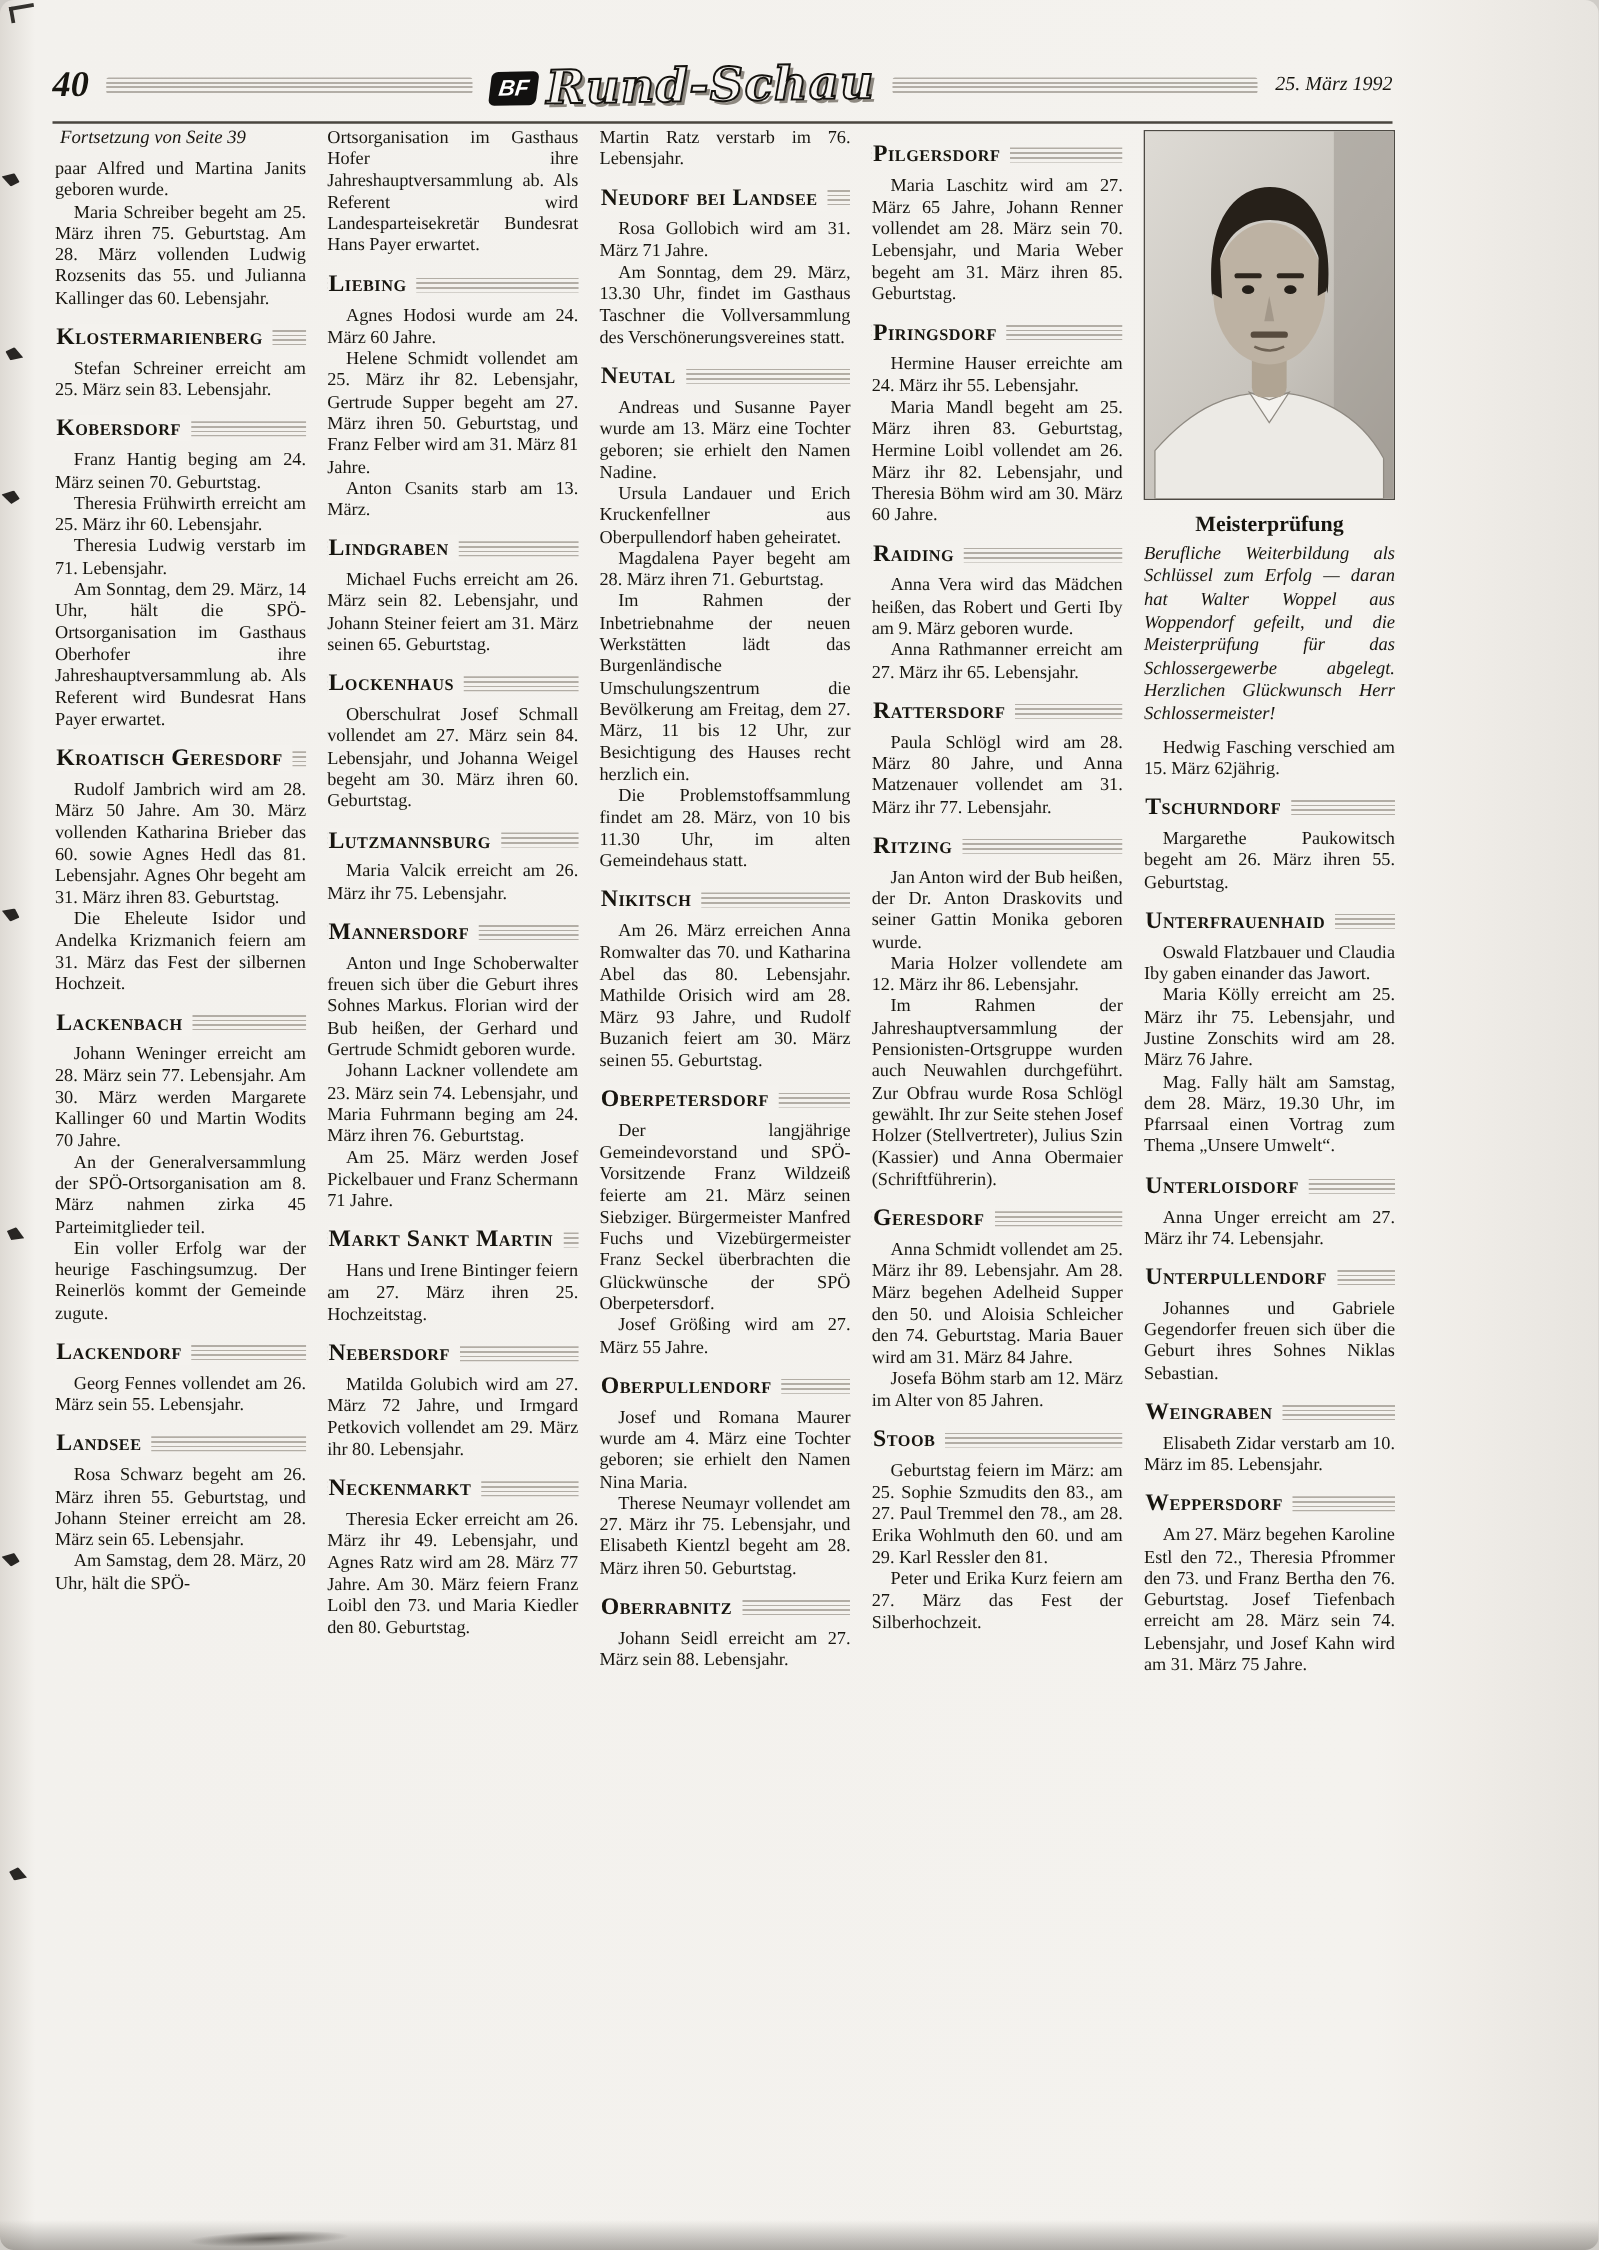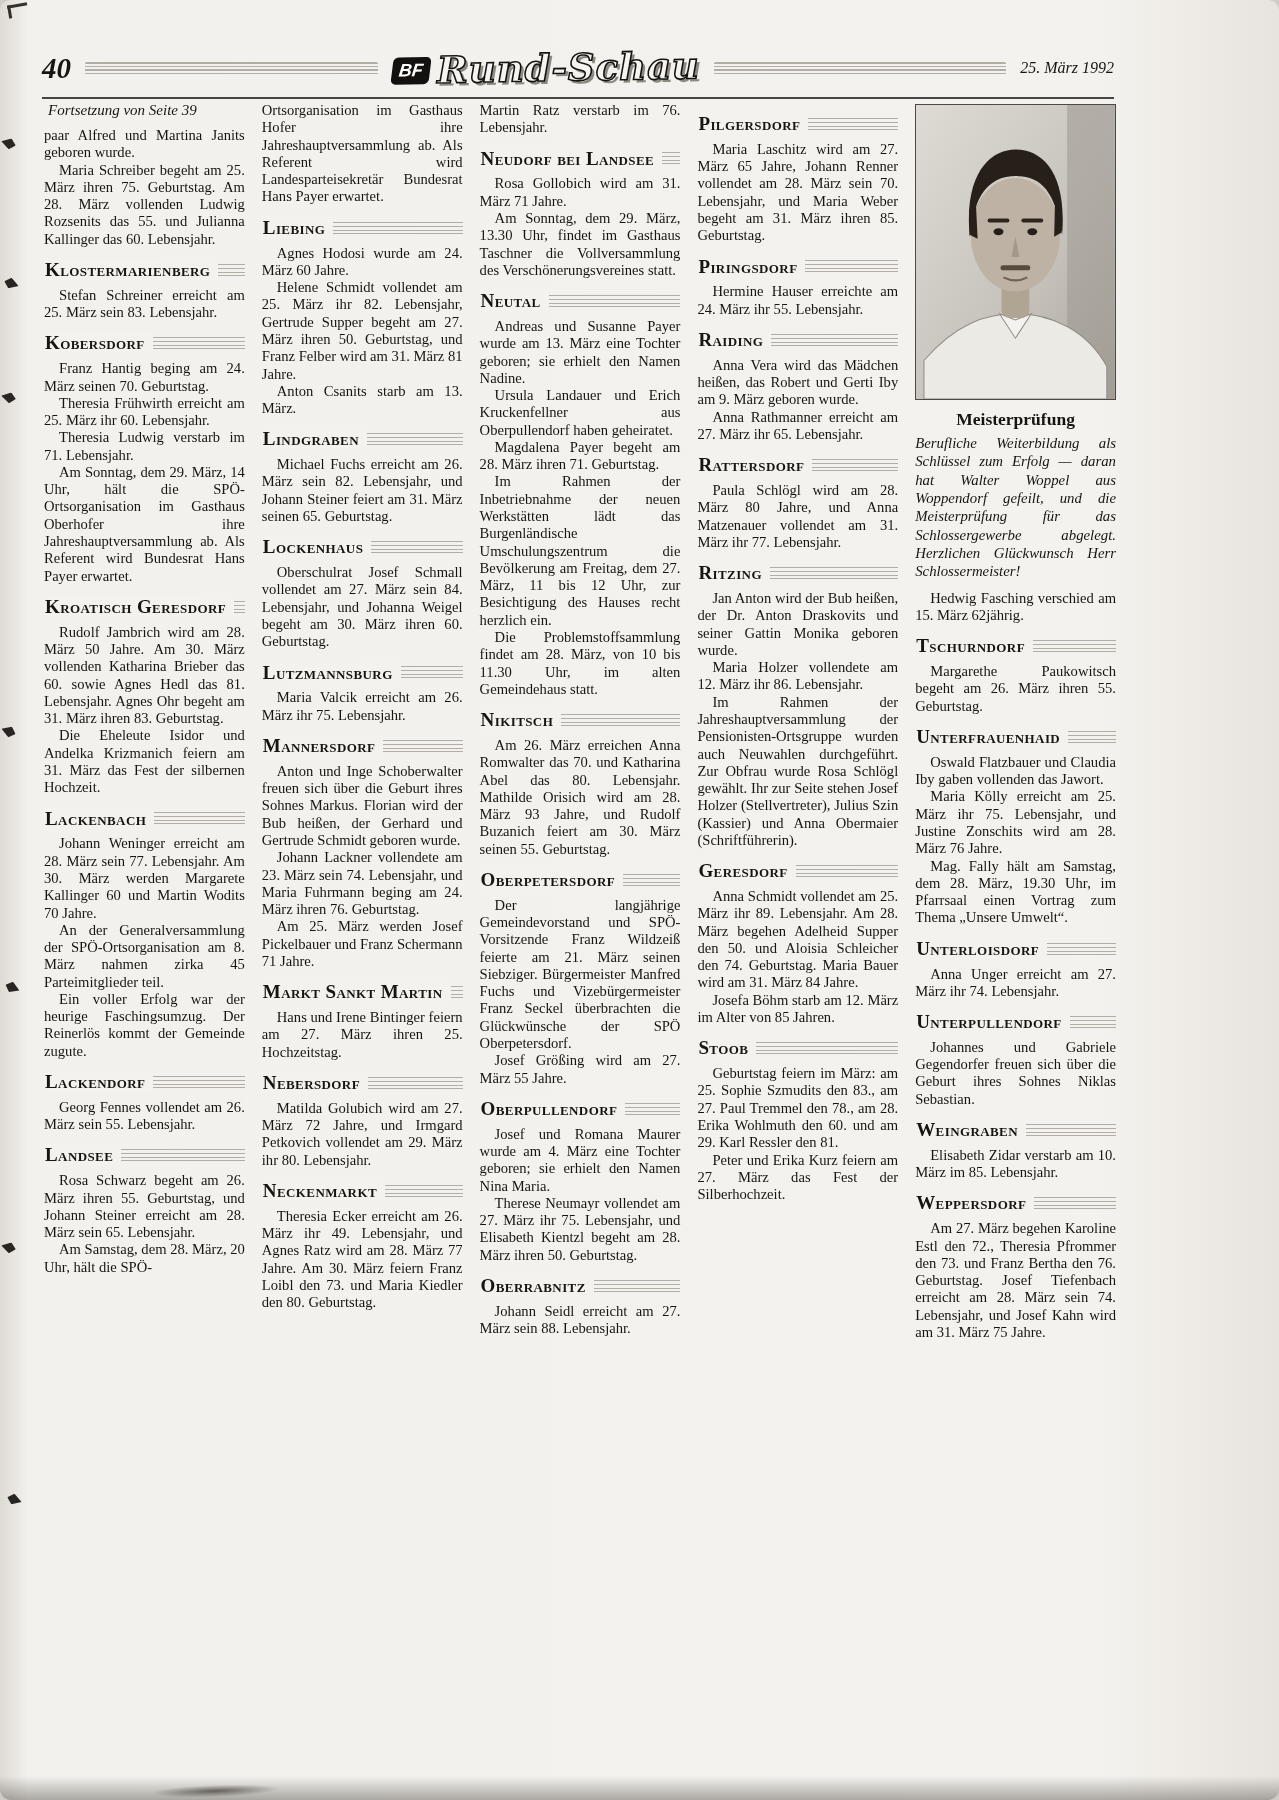--- a/index.html
+++ b/index.html
@@ -17,21 +17,21 @@
   .pagenum{font-style:italic;font-weight:bold;font-size:29px;flex:0 0 auto;}
   .band{flex:1 1 auto;height:13px;border-radius:2px;opacity:.85;
     background:repeating-linear-gradient(to bottom,#a7a29a 0 1.5px,rgba(0,0,0,0) 1.5px 3.6px);}
   .logo{flex:0 0 auto;display:flex;align-items:center;gap:7px;transform:rotate(-1deg);}
   .bf{background:#121110;color:#fff;font-family:"Liberation Sans",sans-serif;
     font-style:italic;font-weight:bold;font-size:18px;padding:3px 7px;border-radius:5px;transform:skewX(-8deg);}
   .script{font-family:"DejaVu Serif",serif;font-style:italic;font-weight:bold;font-size:37px;
     color:#f6f4f0;-webkit-text-stroke:1.6px #15130f;text-shadow:3px 3px 0 #8d8880;letter-spacing:1px;line-height:1;}
   .date{font-style:italic;font-size:16px;flex:0 0 auto;}
   
-  .cols{position:absolute;left:44px;top:102px;width:1072px;display:flex;gap:17px;justify-content:flex-end;}
+  .cols{position:absolute;left:44px;top:102px;width:1072px;display:flex;gap:17px;}
   .col{flex:1 1 0;min-width:0;}
   .para{margin:0;font-size:14.6px;line-height:1.185;text-align:justify;text-indent:15px;
     hyphens:auto;-webkit-hyphens:auto;}
   .noindent{text-indent:0;}
   .cont{font-style:italic;font-size:15px;margin:0 0 8px;text-indent:4px;}
   .sec{position:relative;margin:11px 0 6px;font-size:19px;font-weight:bold;
     font-variant:small-caps;letter-spacing:.4px;white-space:nowrap;overflow:hidden;line-height:1.15;}
   .sec::before{content:"";position:absolute;left:0;right:0;top:50%;margin-top:-6px;height:12px;
     background:repeating-linear-gradient(to bottom,#b2ada5 0 1.3px,rgba(0,0,0,0) 1.3px 3.8px);}
   .sec span{position:relative;background:#f4f2ee;padding-right:8px;padding-left:1px;}
@@ -144,20 +144,21 @@
         <p class="para">Josef und Romana Maurer wurde am 4. März eine Tochter geboren; sie erhielt den Namen Nina Maria.</p>
         <p class="para">Therese Neumayr vollendet am 27. März ihr 75. Lebensjahr, und Elisabeth Kientzl begeht am 28. März ihren 50. Geburtstag.</p>
         <h3 class="sec"><span>Oberrabnitz</span></h3>
         <p class="para">Johann Seidl erreicht am 27. März sein 88. Lebensjahr.</p>
       </div>
       <div class="col">
         <h3 class="sec"><span>Pilgersdorf</span></h3>
         <p class="para">Maria Laschitz wird am 27. März 65 Jahre, Johann Renner vollendet am 28. März sein 70. Lebensjahr, und Maria Weber begeht am 31. März ihren 85. Geburtstag.</p>
         <h3 class="sec"><span>Piringsdorf</span></h3>
         <p class="para">Hermine Hauser erreichte am 24. März ihr 55. Lebensjahr.</p>
+        <p class="para">Maria Mandl begeht am 25. März ihren 83. Geburtstag, Hermine Loibl vollendet am 26. März ihr 82. Lebensjahr, und Theresia Böhm wird am 30. März 60 Jahre.</p>
         <h3 class="sec"><span>Raiding</span></h3>
         <p class="para">Anna Vera wird das Mädchen heißen, das Robert und Gerti Iby am 9. März geboren wurde.</p>
         <p class="para">Anna Rathmanner erreicht am 27. März ihr 65. Lebensjahr.</p>
         <h3 class="sec"><span>Rattersdorf</span></h3>
         <p class="para">Paula Schlögl wird am 28. März 80 Jahre, und Anna Matzenauer vollendet am 31. März ihr 77. Lebensjahr.</p>
         <h3 class="sec"><span>Ritzing</span></h3>
         <p class="para">Jan Anton wird der Bub heißen, der Dr. Anton Draskovits und seiner Gattin Monika geboren wurde.</p>
         <p class="para">Maria Holzer vollendete am 12. März ihr 86. Lebensjahr.</p>
         <p class="para">Im Rahmen der Jahreshauptversammlung der Pensionisten-Ortsgruppe wurden auch Neuwahlen durchgeführt. Zur Obfrau wurde Rosa Schlögl gewählt. Ihr zur Seite stehen Josef Holzer (Stellvertreter), Julius Szin (Kassier) und Anna Obermaier (Schriftführerin).</p>
         <h3 class="sec"><span>Geresdorf</span></h3>
@@ -200,21 +201,21 @@
       <rect x="85" y="158" width="30" height="5" rx="2.5" fill="#574b3e"></rect>
       <path d="M88,170 Q100,176 112,170" stroke="#6e6254" stroke-width="2" fill="none"></path>
     </svg>
   </figure>
         <div class="captitle">Meisterprüfung</div>
         <p class="caption">Berufliche Weiterbildung als Schlüssel zum Erfolg — daran hat Walter Woppel aus Woppendorf gefeilt, und die Meisterprüfung für das Schlossergewerbe abgelegt. Herzlichen Glückwunsch Herr Schlossermeister!</p>
         <p class="para">Hedwig Fasching verschied am 15. März 62jährig.</p>
         <h3 class="sec"><span>Tschurndorf</span></h3>
         <p class="para">Margarethe Paukowitsch begeht am 26. März ihren 55. Geburtstag.</p>
         <h3 class="sec"><span>Unterfrauenhaid</span></h3>
-        <p class="para">Oswald Flatzbauer und Claudia Iby gaben vollenden das Jawort.</p>
+        <p class="para">Oswald Flatzbauer und Claudia Iby gaben einander das Jawort.</p>
         <p class="para">Maria Kölly erreicht am 25. März ihr 75. Lebensjahr, und Justine Zonschits wird am 28. März 76 Jahre.</p>
         <p class="para">Mag. Fally hält am Samstag, dem 28. März, 19.30 Uhr, im Pfarrsaal einen Vortrag zum Thema „Unsere Umwelt“.</p>
         <h3 class="sec"><span>Unterloisdorf</span></h3>
         <p class="para">Anna Unger erreicht am 27. März ihr 74. Lebensjahr.</p>
         <h3 class="sec"><span>Unterpullendorf</span></h3>
         <p class="para">Johannes und Gabriele Gegendorfer freuen sich über die Geburt ihres Sohnes Niklas Sebastian.</p>
         <h3 class="sec"><span>Weingraben</span></h3>
         <p class="para">Elisabeth Zidar verstarb am 10. März im 85. Lebensjahr.</p>
         <h3 class="sec"><span>Weppersdorf</span></h3>
         <p class="para">Am 27. März begehen Karoline Estl den 72., Theresia Pfrommer den 73. und Franz Bertha den 76. Geburtstag. Josef Tiefenbach erreicht am 28. März sein 74. Lebensjahr, und Josef Kahn wird am 31. März 75 Jahre.</p>

